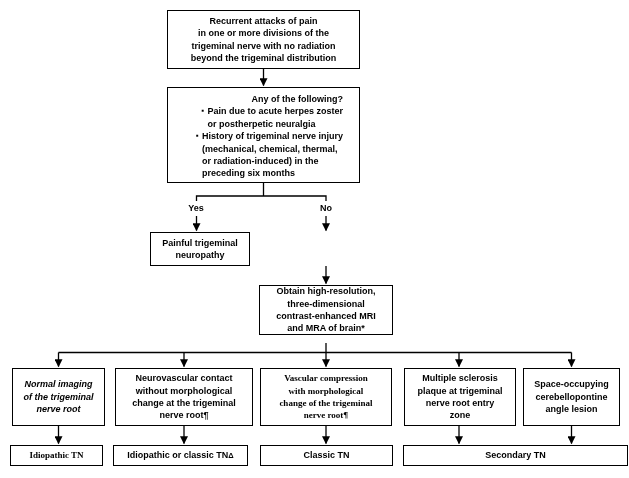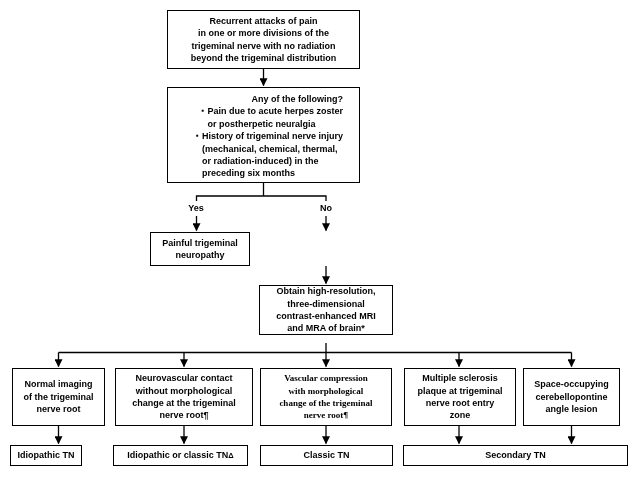--- a/index.html
+++ b/index.html
@@ -90,21 +90,21 @@
 neuropathy</span>
   </div>
 
   <div class="fbox" style="left:259px;top:285px;width:134px;height:50px;">
     <span class="txt">Obtain high-resolution,
 three-dimensional
 contrast-enhanced MRI
 and MRA of brain*</span>
   </div>
 
-  <div class="fbox" style="left:12px;top:368px;width:93px;height:58px;">
+  <div class="fbox" style="left:12px;top:368px;width:93px;height:58px;font-style:italic;">
     <span class="txt">Normal imaging
 of the trigeminal
 nerve root</span>
   </div>
   <div class="fbox" style="left:115px;top:368px;width:138px;height:58px;">
     <span class="txt">Neurovascular contact
 without morphological
 change at the trigeminal
 nerve root¶</span>
   </div>
@@ -119,21 +119,21 @@
 plaque at trigeminal
 nerve root entry
 zone</span>
   </div>
   <div class="fbox" style="left:523px;top:368px;width:97px;height:58px;">
     <span class="txt">Space-occupying
 cerebellopontine
 angle lesion</span>
   </div>
 
-  <div class="fbox" style="left:10px;top:445px;width:72px;height:21px;">
+  <div class="fbox" style="left:10px;top:445px;width:93px;height:21px;font-family:Liberation Serif, serif;">
     <span class="txt">Idiopathic TN</span>
   </div>
   <div class="fbox" style="left:113px;top:445px;width:135px;height:21px;">
     <span class="txt">Idiopathic or classic TN</span>
       <sup>Δ</sup>
   </div>
   <div class="fbox" style="left:260px;top:445px;width:133px;height:21px;">
     <span class="txt">Classic TN</span>
   </div>
   <div class="fbox" style="left:403px;top:445px;width:225px;height:21px;">

